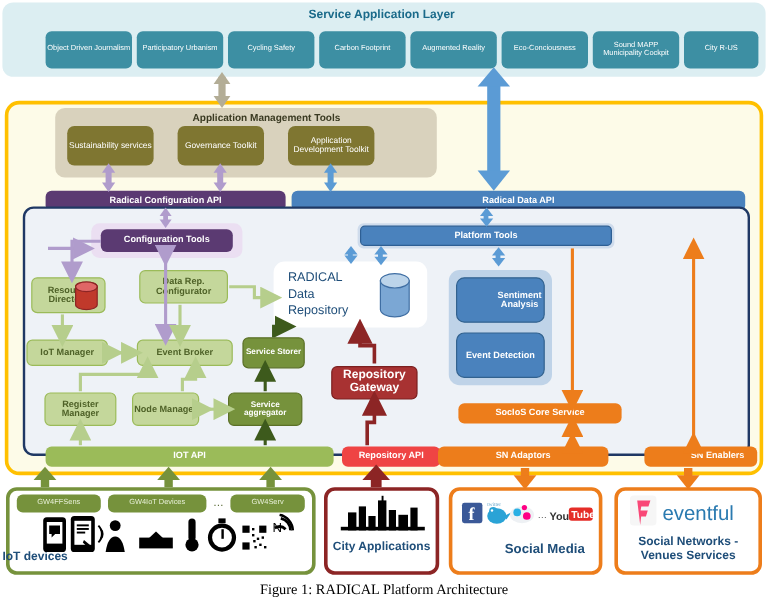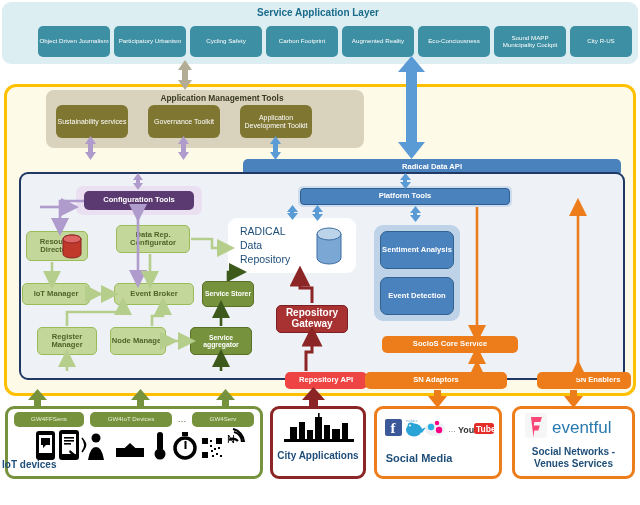--- a/index.html
+++ b/index.html
@@ -80,20 +80,21 @@
   <div class="abs sal-box ctr" style="left:570px;top:26px;width:62px;">City R-US</div>
 
   <div class="abs yellow"></div>
 
   <div class="abs amt"></div>
   <div class="abs amt-title ctr">Application Management Tools</div>
   <div class="abs amt-box ctr" style="left:56px;top:105px;width:72px;">Sustainability services</div>
   <div class="abs amt-box ctr" style="left:148px;top:105px;width:72px;">Governance Toolkit</div>
   <div class="abs amt-box ctr" style="left:240px;top:105px;width:72px;">Application Development Toolkit</div>
 
+  <div class="abs api api-cfg ctr" style="left:38px;top:159px;width:200px;">Radical Configuration API</div>
   <div class="abs api api-data ctr" style="left:243px;top:159px;width:378px;">Radical Data API</div>
 
   <div class="abs bluepanel"></div>
 
   <div class="abs cfgwrap"></div>
   <div class="abs cfgtools ctr">Configuration Tools</div>
 
   <div class="abs grn ctr" style="left:26px;top:231px;width:62px;height:30px;">Resource Directory</div>
   <svg class="ic abs" style="left:60px;top:234px;width:24px;height:25px;" viewBox="0 0 24 25">
     <ellipse cx="12" cy="5" rx="9" ry="4" fill="#e06666" stroke="#8c2525" stroke-width="1"></ellipse>
@@ -115,25 +116,26 @@
   <svg class="ic abs" style="left:312px;top:226px;width:34px;height:40px;" viewBox="0 0 34 40">
     <path d="M5 8 L5 32 A12 6 0 0 0 29 32 L29 8 Z" fill="#7ba7d4" stroke="#3f6ea3" stroke-width="1"></path>
     <ellipse cx="17" cy="8" rx="12" ry="6" fill="#bcd4ea" stroke="#3f6ea3" stroke-width="1"></ellipse>
   </svg>
 
   <div class="abs red ctr" style="left:276px;top:305px;width:72px;height:28px;">Repository Gateway</div>
 
   <div class="abs ptwrap"></div>
   <div class="abs ptools ctr">Platform Tools</div>
   <div class="abs anwrap"></div>
-  <div class="abs blu ctr" style="left:380px;top:231px;width:74px;height:38px;">Sentiment Analysis</div>
+  <div class="abs blu ctr" style="left:380px;top:231px;width:74px;height:38px;padding-left:32px;">Sentiment Analysis</div>
   <div class="abs blu ctr" style="left:380px;top:277px;width:74px;height:38px;">Event Detection</div>
 
   <div class="abs org ctr" style="left:382px;top:336px;width:136px;height:17px;">SocIoS Core Service</div>
 
+  <div class="abs api api-iot ctr" style="left:38px;top:372px;width:240px;">IOT API</div>
   <div class="abs api api-repo ctr" style="left:285px;top:372px;width:82px;">Repository API</div>
   <div class="abs api api-sn ctr" style="left:365px;top:372px;width:142px;">SN Adaptors</div>
   <div class="abs api api-sn ctr" style="left:537px;top:372px;width:94px;padding-left:28px;">SN Enablers</div>
 
   <div class="abs srcbox src-green" style="left:5px;top:406px;width:258px;height:73px;"></div>
   <div class="abs gw ctr" style="left:14px;top:412px;width:70px;">GW4FFSens</div>
   <div class="abs gw ctr" style="left:90px;top:412px;width:82px;">GW4IoT Devices</div>
   <div class="abs ctr" style="left:174px;top:412px;width:16px;height:15px;color:#4f6228;font-size:9px;">…</div>
   <div class="abs gw ctr" style="left:192px;top:412px;width:62px;">GW4Serv</div>
   <div class="abs srclabel left" style="left:2px;top:459px;width:90px;">IoT devices</div>
@@ -234,32 +236,33 @@
       <circle cx="55" cy="14" r="3.2" fill="#ff0084"></circle>
       <circle cx="53" cy="7" r="2.2" fill="#ff0084"></circle>
     </g>
     <text x="64" y="16" font-size="8" font-family="Liberation Sans" fill="#555">…</text>
     <g>
       <text x="74" y="17" font-size="9" font-weight="bold" font-family="Liberation Sans" fill="#333">You</text>
       <rect x="90" y="7" width="20" height="11" rx="2.5" fill="#e52d27"></rect>
       <text x="92" y="16" font-size="8.5" font-weight="bold" font-family="Liberation Sans" fill="#fff">Tube</text>
     </g>
   </svg>
-  <div class="abs srclabel" style="left:357px;top:452px;width:124px;font-size:11px;">Social Media</div>
+  <div class="abs srclabel" style="left:392px;top:452px;width:124px;font-size:11px;">Social Media</div>
 
   <div class="abs srcbox src-orange" style="left:512px;top:406px;width:123px;height:73px;"></div>
   <svg class="ic abs" style="left:524px;top:412px;width:100px;height:28px;" viewBox="0 0 100 28">
     <g>
       <rect x="1" y="1" width="22" height="25" rx="3" fill="#f6f6f6"></rect>
       <path d="M7 5 h11 l-1.6 5 h-6 l-0.6 3.4 h6 l-1.5 5 h-4 l-0.8 7 z" fill="#f94877"></path>
     </g>
     <text x="28" y="21" font-size="17" font-family="Liberation Sans" fill="#2a7ab0">eventful</text>
   </svg>
   <div class="abs srclabel" style="left:514px;top:446px;width:119px;">Social Networks - Venues Services</div>
 
+  <div class="abs caption">Figure 1: RADICAL Platform Architecture</div>
 
   <svg class="ov" viewBox="0 0 640 505">
     <defs>
       <marker id="ahPurple" markerWidth="7" markerHeight="7" refX="3.5" refY="3.5" orient="auto">
           <path d="M0,0 L7,3.5 L0,7 z" fill="#b09ccc"></path>
         </marker>
       <marker id="ahGreen" markerWidth="7" markerHeight="7" refX="3.5" refY="3.5" orient="auto">
           <path d="M0,0 L7,3.5 L0,7 z" fill="#b6ce8c"></path>
         </marker>
       <marker id="ahGreenD" markerWidth="7" markerHeight="7" refX="3.5" refY="3.5" orient="auto">

